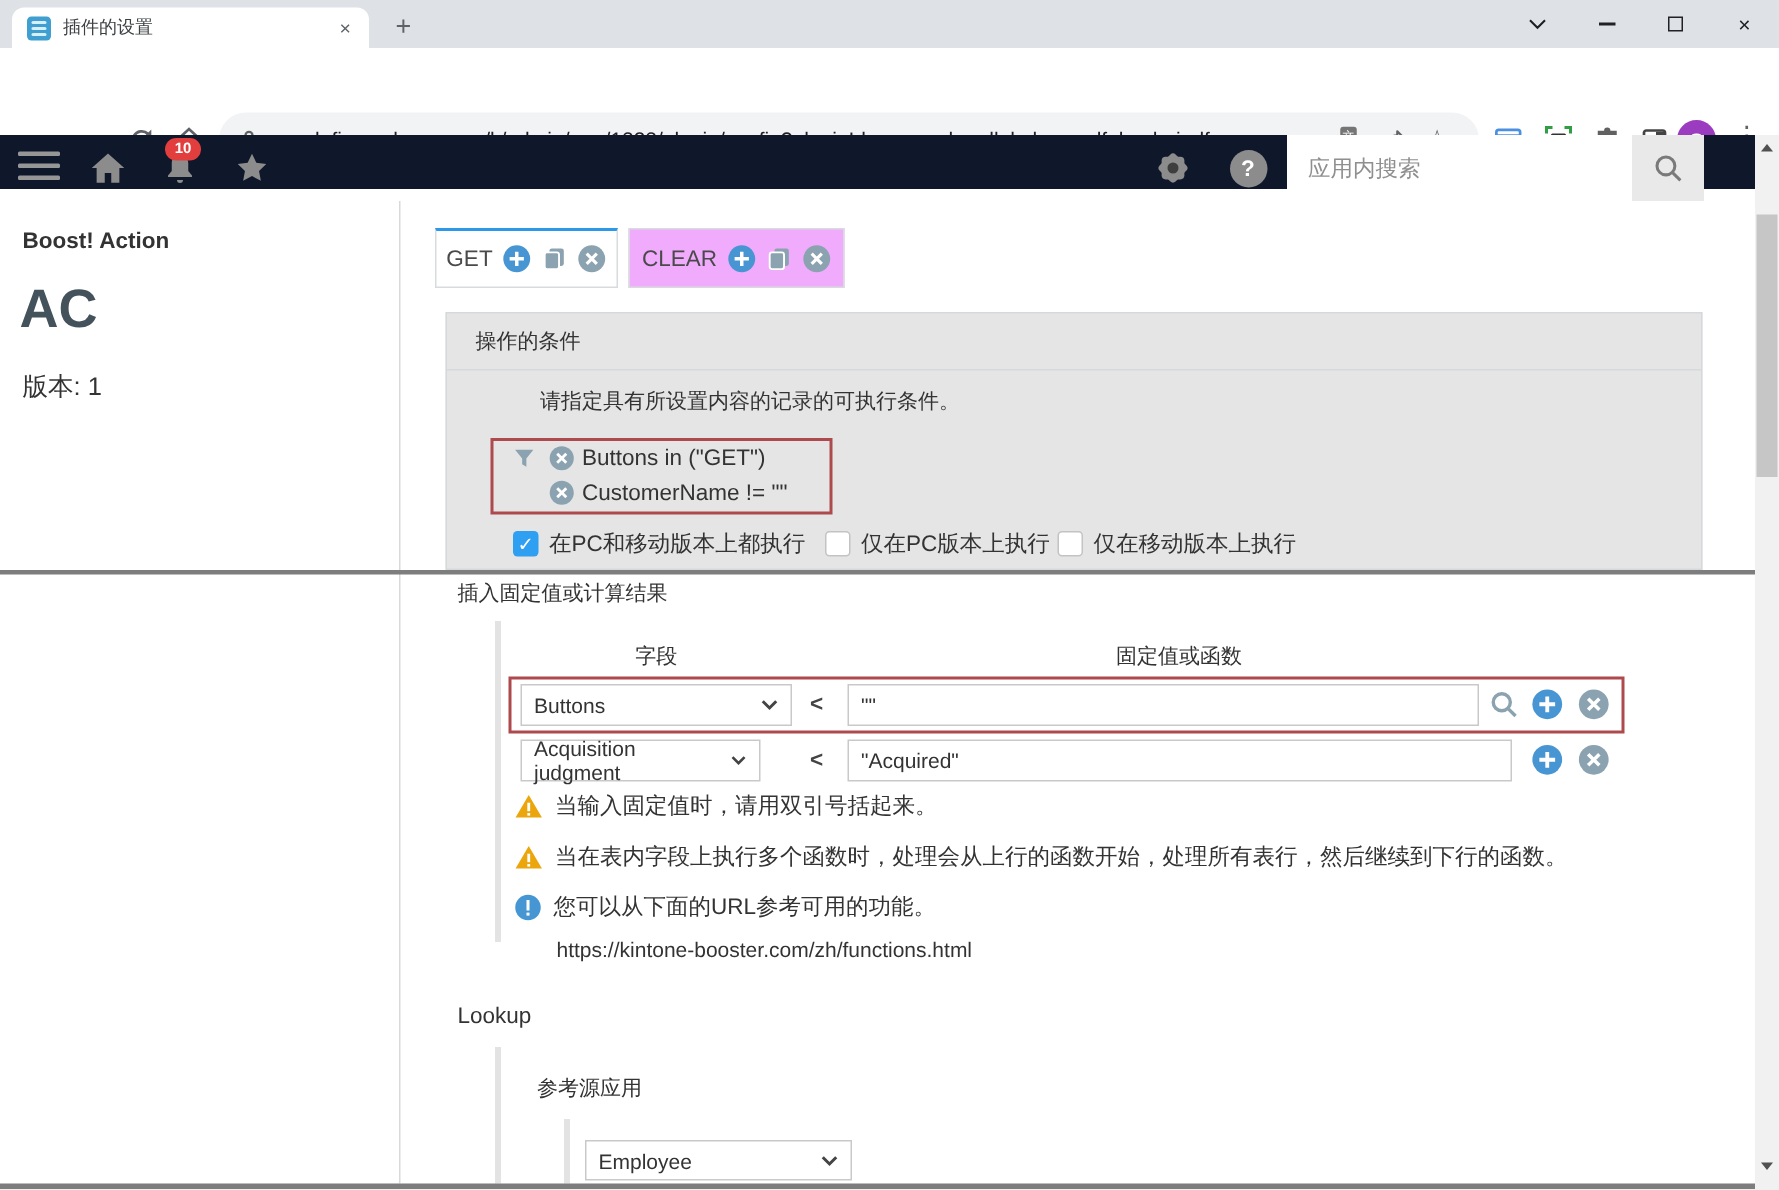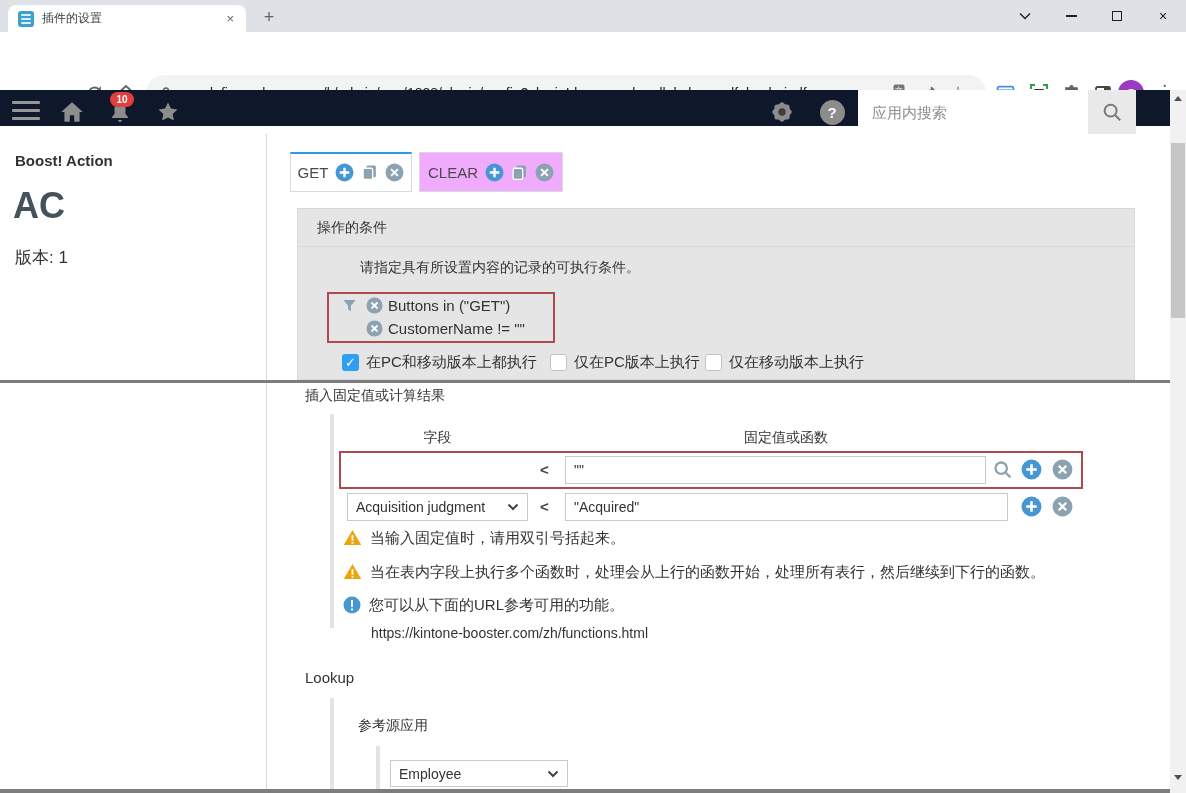--- a/index.html
+++ b/index.html
@@ -329,36 +329,42 @@
   <div class="stitch"></div>
 
   <div class="section-title" style="left:305px; top:387px;">插入固定值或计算结果</div>
   <div class="indent-bar" style="left:330px; top:414px; height:214px;"></div>
 
   <div class="col-head" style="left:347px; width:181px;">字段</div>
   <div class="col-head" style="left:566px; width:440px;">固定值或函数</div>
 
   <div class="redbox2"></div>
 
+  <div class="select" style="left:347px; top:456px; width:181px;">
+    <span>Buttons</span>
+    <svg width="12" height="8" viewBox="0 0 12 8">
+        <path d="M1.5 1.5 6 6l4.5-4.5" fill="none" stroke="#444" stroke-width="2"></path>
+      </svg>
+  </div>
   <div class="lt" style="left:540px; top:461px;">&lt;</div>
   <input class="val-input" style="left: 565px; top: 456px; width: 421px;" value="&quot;&quot;">
   <svg class="circle-ic" style="left:992px; top:459px;" viewBox="0 0 24 24" fill="none" stroke="#8ba2b1" stroke-width="2.6">
       <circle cx="10.5" cy="10.5" r="6.5"></circle>
       <line x1="15.5" y1="15.5" x2="21" y2="21"></line>
     </svg>
   <svg class="circle-ic" style="left:1021px; top:459px;" viewBox="0 0 18 18">
       <circle cx="9" cy="9" r="8.5" fill="#4795d2"></circle>
       <path d="M9 4.5v9M4.5 9h9" stroke="#fff" stroke-width="2.2"></path>
     </svg>
   <svg class="circle-ic" style="left:1052px; top:459px;" viewBox="0 0 18 18">
       <circle cx="9" cy="9" r="8.5" fill="#8ba2b1"></circle>
       <path d="M5.8 5.8l6.4 6.4M12.2 5.8l-6.4 6.4" stroke="#fff" stroke-width="2"></path>
     </svg>
 
-  <div class="select" style="left:347px; top:493px; width:181px;gap:16px;">
+  <div class="select" style="left:347px; top:493px; width:160px;gap:16px;">
     <span>Acquisition judgment</span>
     <svg width="12" height="8" viewBox="0 0 12 8">
         <path d="M1.5 1.5 6 6l4.5-4.5" fill="none" stroke="#444" stroke-width="2"></path>
       </svg>
   </div>
   <div class="lt" style="left:540px; top:498px;">&lt;</div>
   <input class="val-input" style="left: 565px; top: 493px; width: 443px;" value="&quot;Acquired&quot;">
   <svg class="circle-ic" style="left:1021px; top:496px;" viewBox="0 0 18 18">
       <circle cx="9" cy="9" r="8.5" fill="#4795d2"></circle>
       <path d="M9 4.5v9M4.5 9h9" stroke="#fff" stroke-width="2.2"></path>

